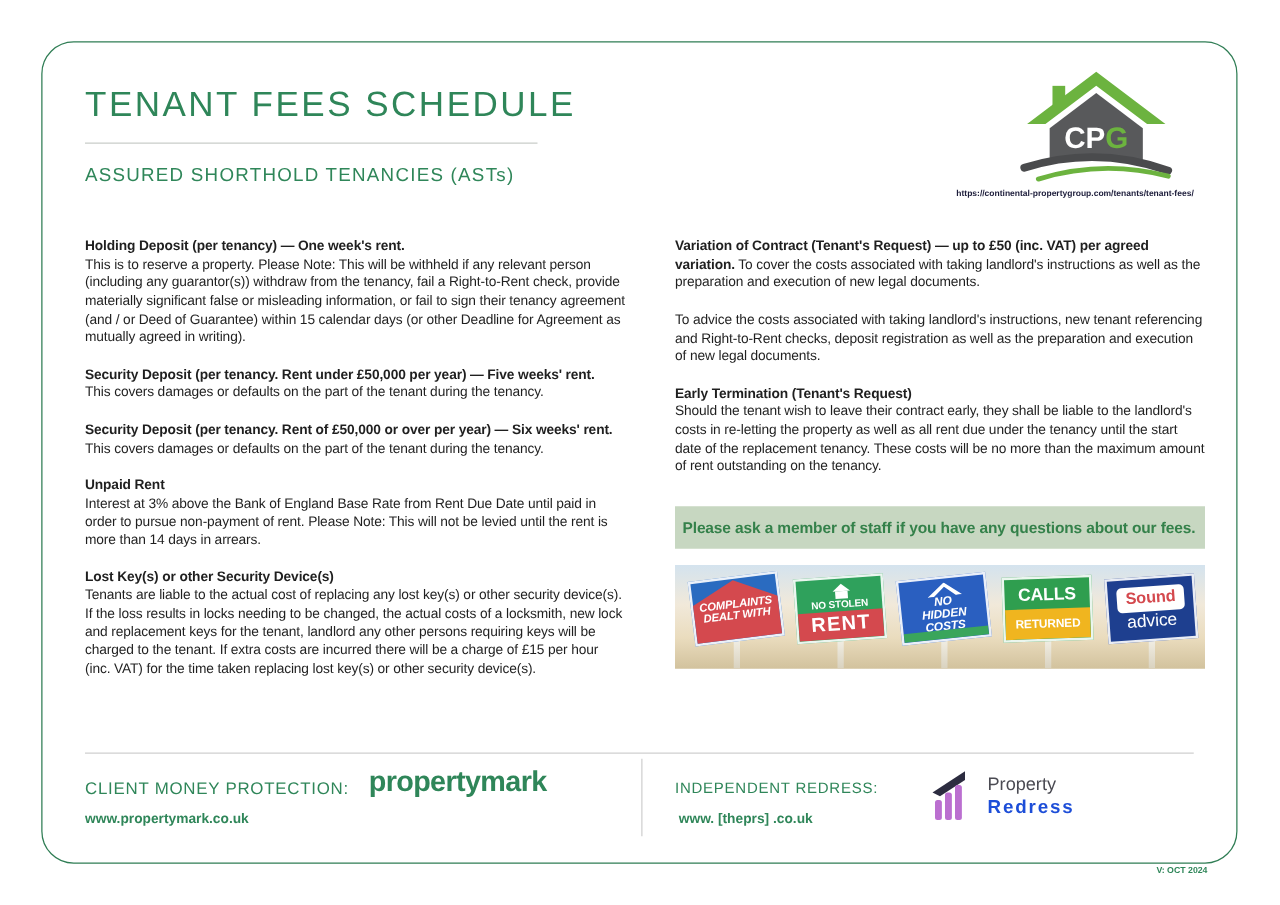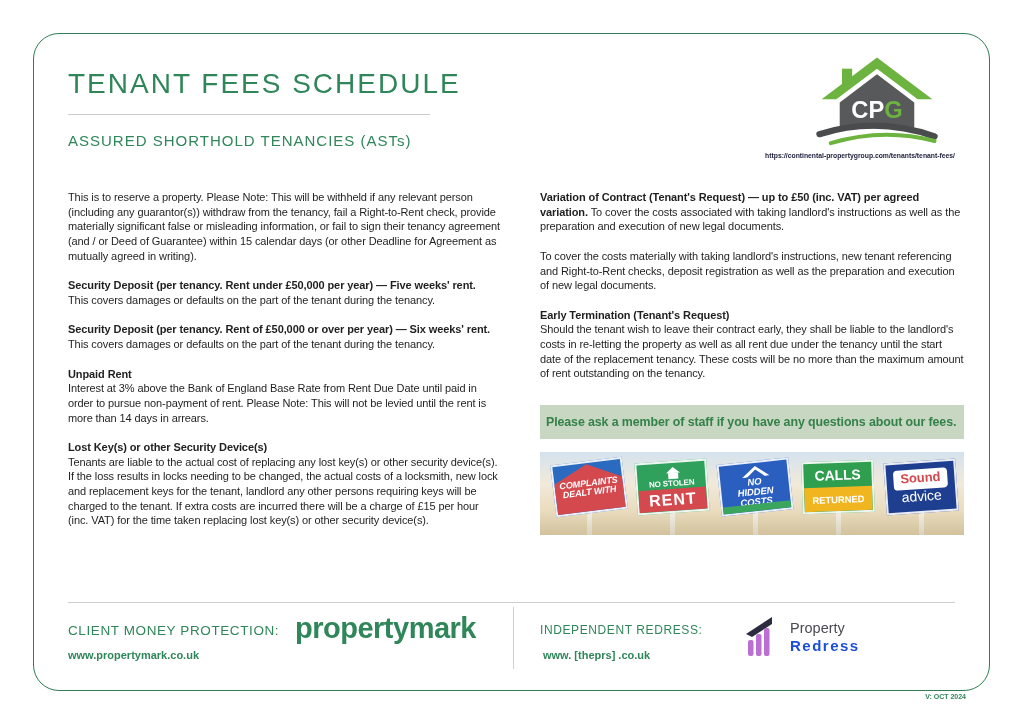--- a/index.html
+++ b/index.html
@@ -59,21 +59,21 @@
   .s5{background:#1e3f8f;transform:rotate(-4deg);}
   .s5 .box{position:absolute;left:7px;top:6px;width:54px;height:20px;background:#fff;border-radius:4px;}
   .s5 .t1{position:absolute;left:0;right:0;top:8px;font-size:13px;color:#d4494e;}
   .s5 .t2{position:absolute;left:0;right:0;bottom:7px;font-size:14px;font-weight:normal;}
   
   .foot-rule{position:absolute;left:68px;top:602px;width:887px;height:1px;background:#cfcfcf;}
   .foot-vrule{position:absolute;left:513px;top:607px;width:1px;height:62px;background:#cfcfcf;}
   .cmp-label{position:absolute;left:68px;top:623px;font-size:13.5px;letter-spacing:0.6px;
              color:#2f8659;font-weight:500;}
   .cmp-url{position:absolute;left:68px;top:649px;font-size:11px;font-weight:bold;color:#2f8659;}
-  .pm-wordmark{position:absolute;left:295px;top:612px;font-size:29px;font-weight:bold;
+  .pm-wordmark{position:absolute;left:295px;top:612px;font-size:23px;font-weight:bold;
                color:#2f8659;letter-spacing:-0.5px;}
   .ir-label{position:absolute;left:540px;top:623px;font-size:12px;letter-spacing:0.6px;
             color:#2f8659;font-weight:500;}
   .ir-url{position:absolute;left:543px;top:649px;font-size:11px;font-weight:bold;color:#2f8659;}
   .pr-logo{position:absolute;left:742px;top:614px;width:46px;height:50px;}
   .pr-text{position:absolute;left:790px;top:620px;line-height:1.15;}
   .pr-text .p1{font-size:14.5px;color:#4a4a52;}
   .pr-text .p2{font-size:15px;font-weight:bold;color:#1d4ed8;letter-spacing:1.5px;}
   .version{position:absolute;right:58px;top:693px;font-size:7px;font-weight:bold;color:#2f8659;}
 </style>
@@ -96,20 +96,21 @@
         <tspan fill="#ffffff">CP</tspan><tspan fill="#6cb33f">G</tspan>
       </text>
       <path d="M4,71 Q55,55 106,73" stroke="#4a4b4d" stroke-width="5.5" fill="none" stroke-linecap="round"></path>
       <path d="M14,79 Q60,65 106,77" stroke="#6cb33f" stroke-width="3.5" fill="none" stroke-linecap="round"></path>
     </svg>
   </div>
   <div class="logo-url">https://continental-propertygroup.com/tenants/tenant-fees/</div>
 
   <div class="col col-left">
     <div class="sec">
+      <div class="h">Holding Deposit (per tenancy) — One week's rent.</div>
       <div>This is to reserve a property. Please Note: This will be withheld if any relevant person (including any guarantor(s)) withdraw from the tenancy, fail a Right-to-Rent check, provide materially significant false or misleading information, or fail to sign their tenancy agreement (and / or Deed of Guarantee) within 15 calendar days (or other Deadline for Agreement as mutually agreed in writing).</div>
     </div>
     <div class="sec">
       <div class="h">Security Deposit (per tenancy. Rent under £50,000 per year) — Five weeks' rent.</div>
       <div>This covers damages or defaults on the part of the tenant during the tenancy.</div>
     </div>
     <div class="sec">
       <div class="h">Security Deposit (per tenancy. Rent of £50,000 or over per year) — Six weeks' rent.</div>
       <div>This covers damages or defaults on the part of the tenant during the tenancy.</div>
     </div>
@@ -122,21 +123,21 @@
       <div>Tenants are liable to the actual cost of replacing any lost key(s) or other security device(s). If the loss results in locks needing to be changed, the actual costs of a locksmith, new lock and replacement keys for the tenant, landlord any other persons requiring keys will be charged to the tenant. If extra costs are incurred there will be a charge of £15 per hour (inc. VAT) for the time taken replacing lost key(s) or other security device(s).</div>
     </div>
   </div>
 
   <div class="col col-right">
     <div class="sec">
       <b>Variation of Contract (Tenant's Request) — up to £50 (inc. VAT) per agreed variation.</b>
       <span>To cover the costs associated with taking landlord's instructions as well as the preparation and execution of new legal documents.</span>
     </div>
     <div class="sec">
-      <div>To cover the costs materially with taking landlord's instructions, new tenant referencing and Right-to-Rent checks, deposit registration as well as the preparation and execution of new legal documents.</div>
+      <div>To advice the costs associated with taking landlord's instructions, new tenant referencing and Right-to-Rent checks, deposit registration as well as the preparation and execution of new legal documents.</div>
     </div>
     <div class="sec">
       <div class="h">Early Termination (Tenant's Request)</div>
       <div>Should the tenant wish to leave their contract early, they shall be liable to the landlord's costs in re-letting the property as well as all rent due under the tenancy until the start date of the replacement tenancy. These costs will be no more than the maximum amount of rent outstanding on the tenancy.</div>
     </div>
 
     <div class="banner">Please ask a member of staff if you have any questions about our fees.</div>
 
     <div class="signs">
       <div class="post" style="left:47px;height:26px;"></div>

